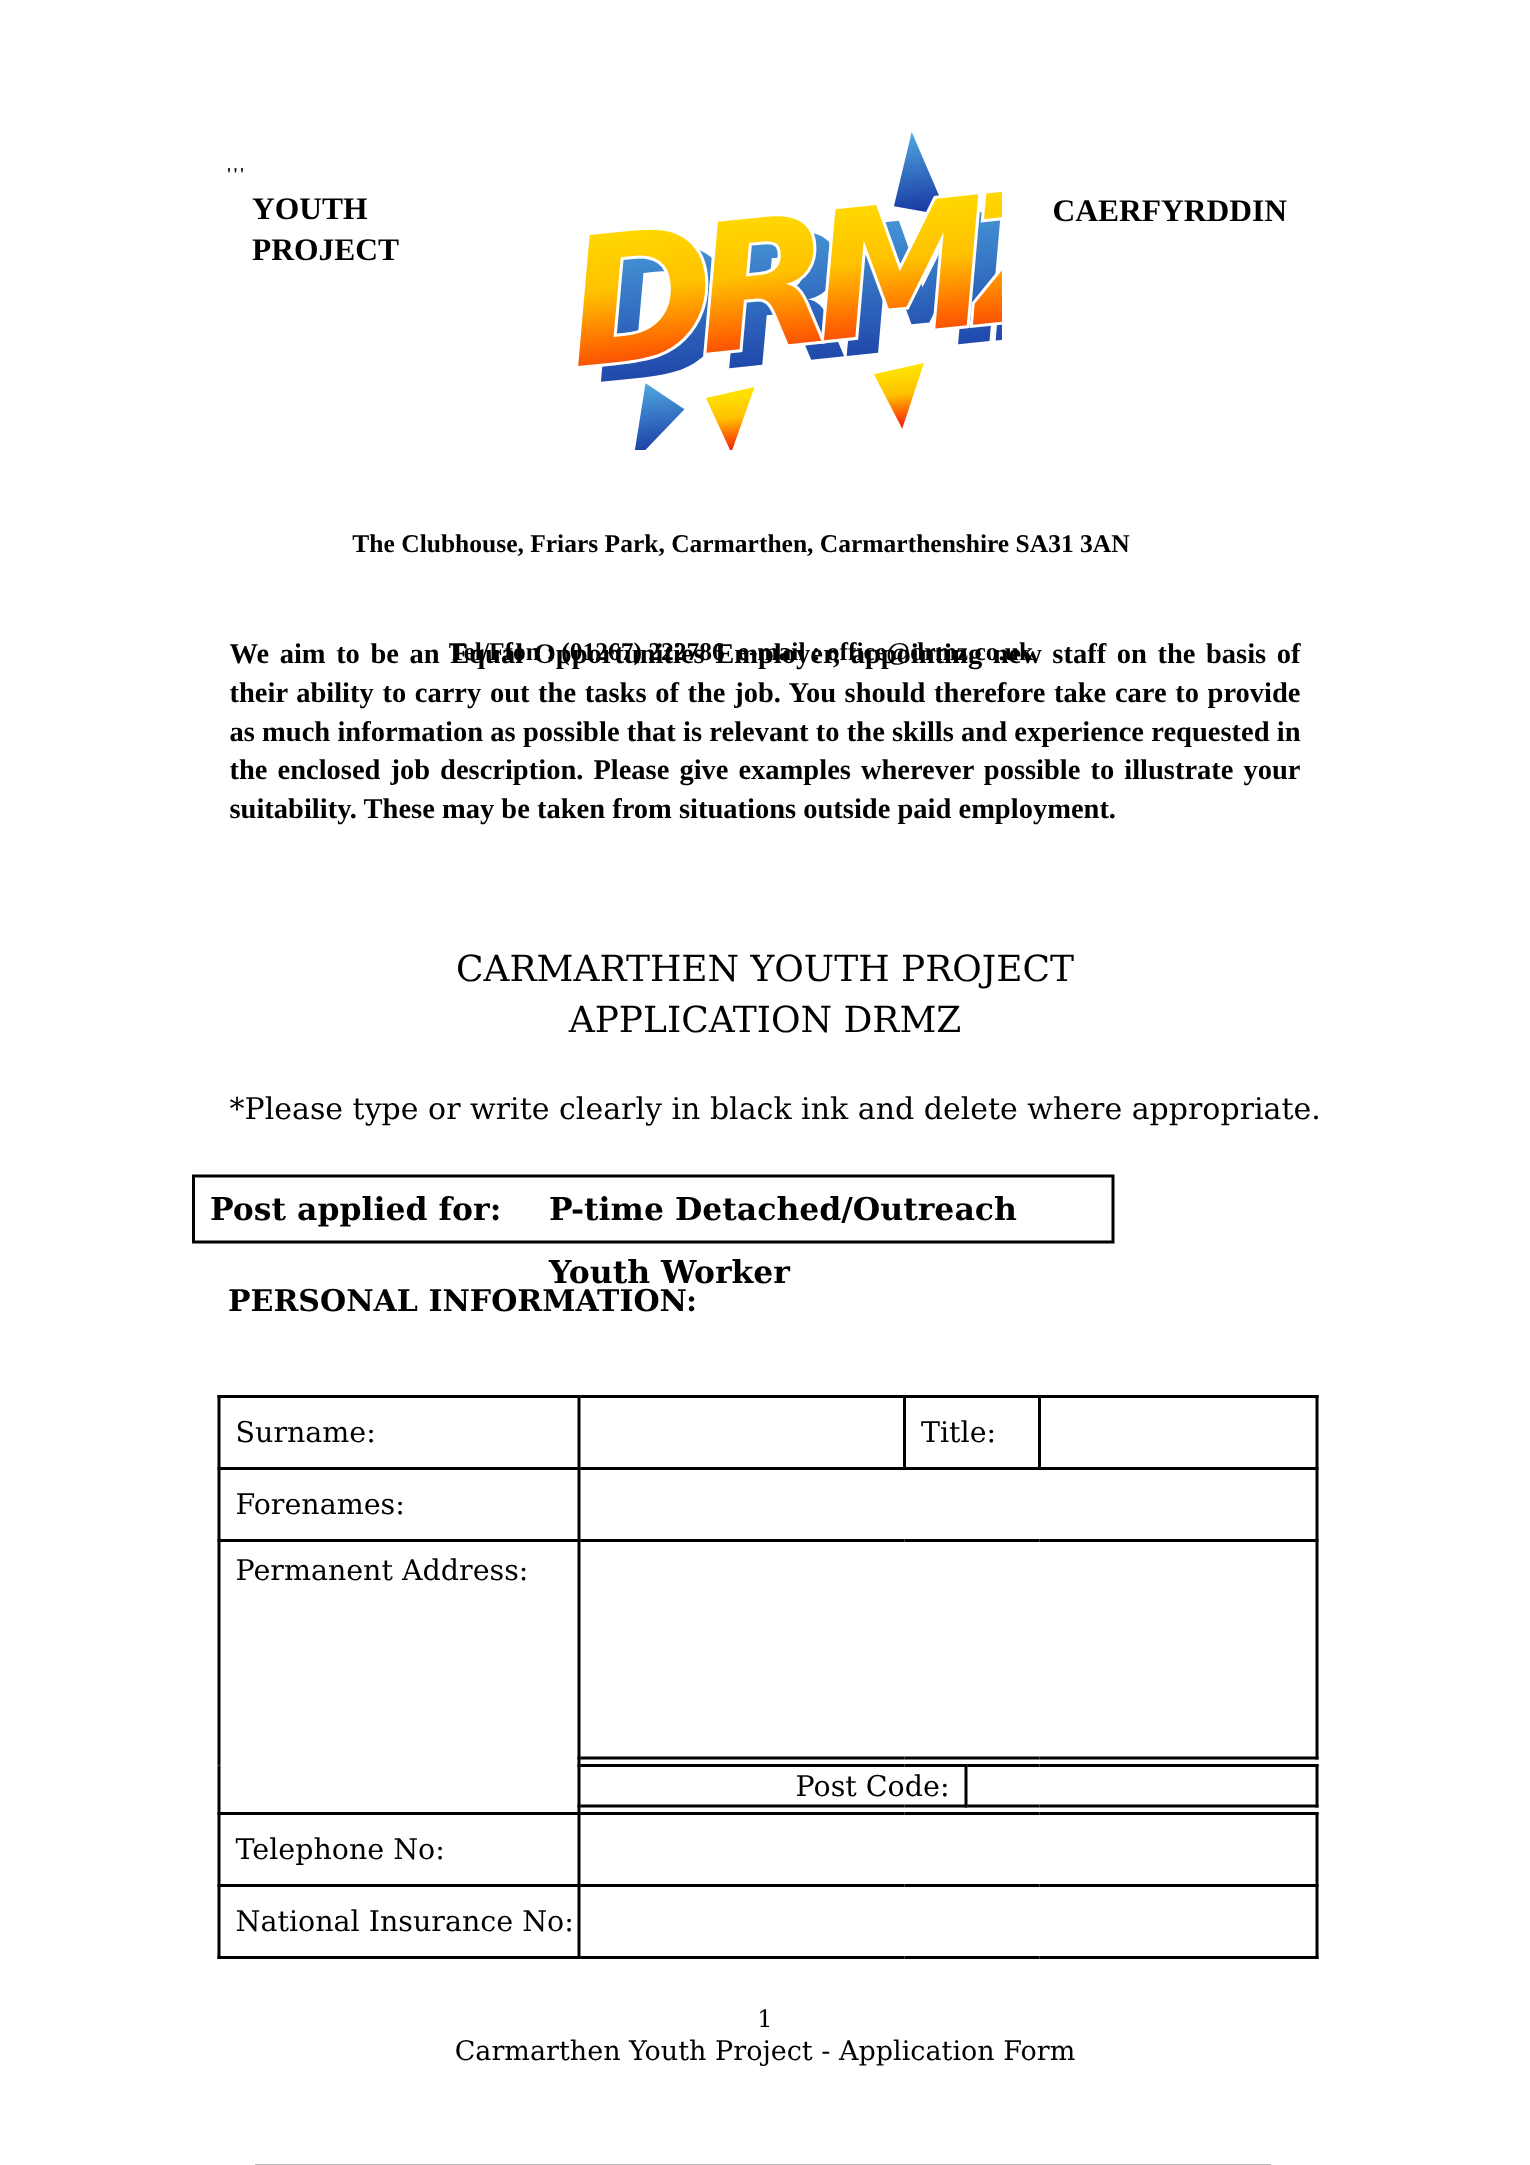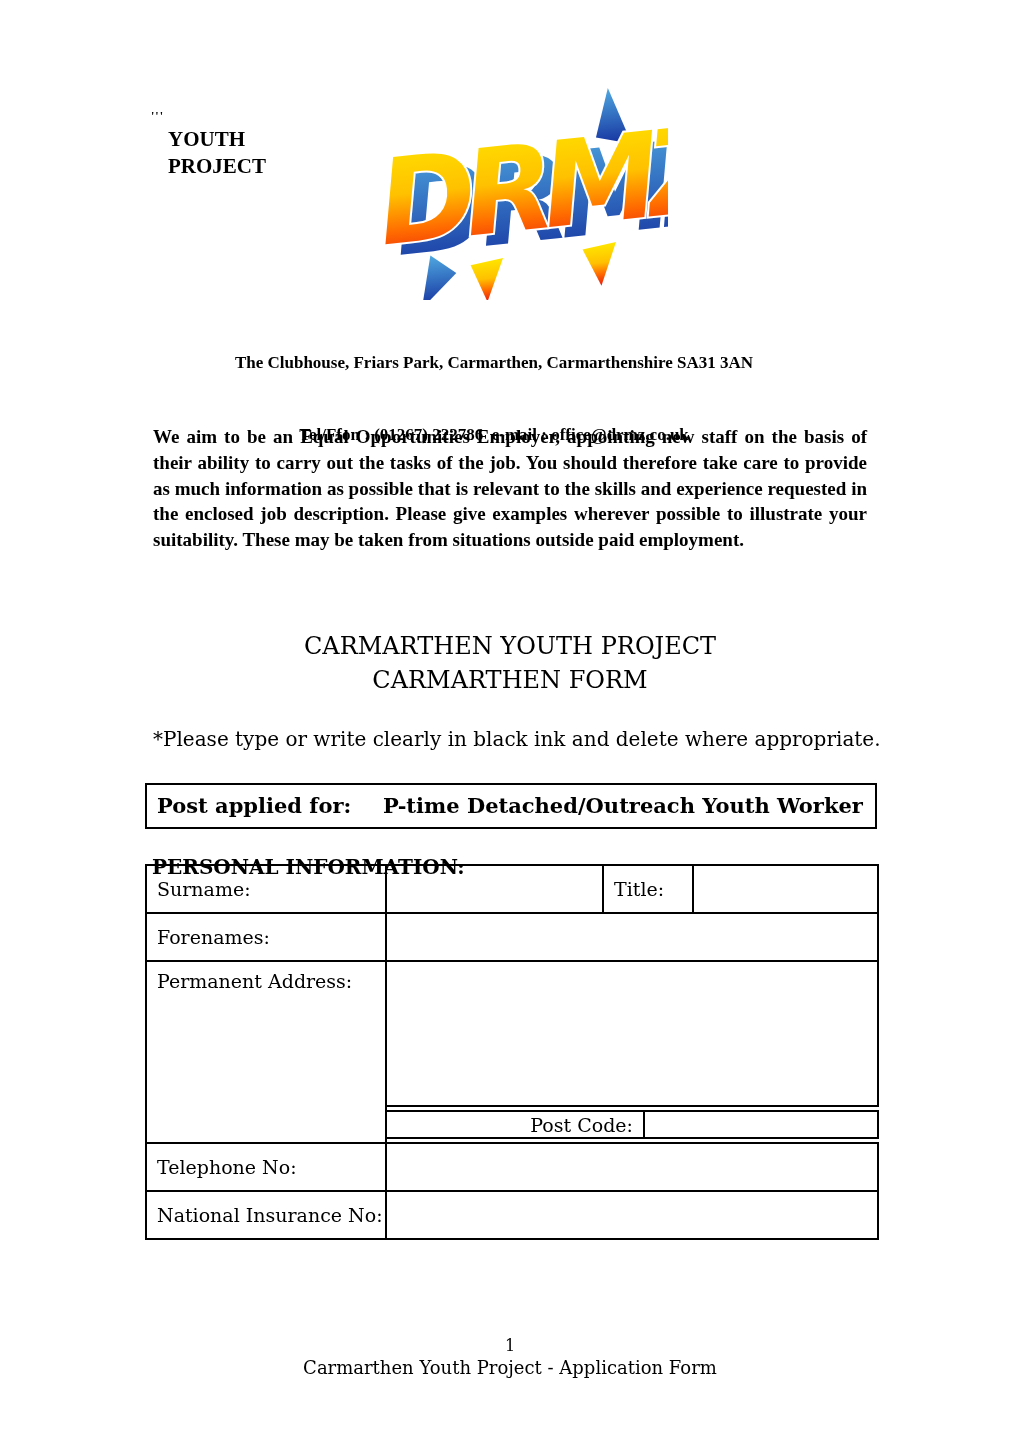--- a/index.html
+++ b/index.html
@@ -19,28 +19,28 @@
     font:bold 17px/24px "Liberation Serif",serif;white-space:pre-wrap;}
 
   .intro{left:153px;top:424px;width:714px;text-align:justify;
     font:bold 19px/25.8px "Liberation Serif",serif;}
 
   .form-title{left:0;top:629px;width:1020px;text-align:center;
     font:normal 24px/34px "DejaVu Serif",serif;}
 
   .note{left:153px;top:727px;font:normal 20px "DejaVu Serif",serif;}
 
-  .post-box{left:145px;top:783px;width:732px;height:46px;border:2px solid #000;
+  .post-box{left:128px;top:783px;width:615px;height:46px;border:2px solid #000;
     box-sizing:border-box;font:bold 21px/42px "DejaVu Serif",serif;padding-left:32px;}
   .post-box .lbl{position:absolute;left:10px;top:0;}
   .post-box .val{position:absolute;left:236px;top:0;}
 
   .pi-heading{left:152px;top:855px;font:bold 20px "DejaVu Serif",serif;}
 
-  .pi-table{position:absolute;left:145px;top:864px;width:732px;
+  .pi-table{position:absolute;left:145px;top:930px;width:732px;
     border-collapse:collapse;table-layout:fixed;
     font:normal 19px "DejaVu Serif",serif;}
   .pi-table td{padding:0;vertical-align:middle;box-sizing:border-box;}
   .pi-table td.cell{border:2px solid #000;padding-left:10px;}
   .pi-table tr.h48 td{height:48px;}
   .pi-table td.addr-label{vertical-align:top;padding-top:8px;}
   .pi-table td.addr-blank{height:145px;}
   .pi-table tr.hpc td{height:27px;}
   .pi-table td.pc-label{text-align:right;padding-right:10px;padding-left:0;}
   .pi-table tr.gap td{border:none;height:5px;padding:0;}
@@ -79,32 +79,33 @@
         <polygon points="56,186 42,238 80,206" fill="url(#blueg)"></polygon>
         <polygon points="95,200 108,238 128,196" fill="url(#fire)"></polygon>
         <polygon points="208,196 223,234 242,192" fill="url(#fire)"></polygon>
         <text x="24" y="182" font-family="DejaVu Sans, sans-serif" font-style="italic" font-weight="bold" font-size="118" letter-spacing="-12" fill="url(#blueg)">DRMZ</text>
         <text x="10" y="170" font-family="DejaVu Sans, sans-serif" font-style="italic" font-weight="bold" font-size="118" letter-spacing="-12" fill="url(#fire)" stroke="#ffffff" stroke-width="4" paint-order="stroke">DRMZ</text>
       </g>
     </svg>
   </div>
 
   <div class="abs right-title">
+    <div>CAERFYRDDIN</div>
   </div>
 
   <div class="abs contact">
     <div>The Clubhouse, Friars Park, Carmarthen, Carmarthenshire SA31 3AN</div>
     <div>Tel/Ffon : (01267) 222786  e-mail : office@drmz.co.uk</div>
   </div>
 
   <div class="abs intro">We aim to be an Equal Opportunities Employer, appointing new staff on the basis of their ability to carry out the tasks of the job. You should therefore take care to provide as much information as possible that is relevant to the skills and experience requested in the enclosed job description. Please give examples wherever possible to illustrate your suitability. These may be taken from situations outside paid employment.</div>
 
   <div class="abs form-title">
     <div>CARMARTHEN YOUTH PROJECT</div>
-    <div>CARMARTHEN FORM</div>
+    <div>APPLICATION DRMZ</div>
   </div>
 
   <div class="abs note">*Please type or write clearly in black ink and delete where appropriate.</div>
 
   <div class="abs post-box">
     <span class="lbl">Post applied for:</span>
     <span class="val">P-time Detached/Outreach Youth Worker</span>
   </div>
 
   <div class="abs pi-heading">PERSONAL INFORMATION:</div>

